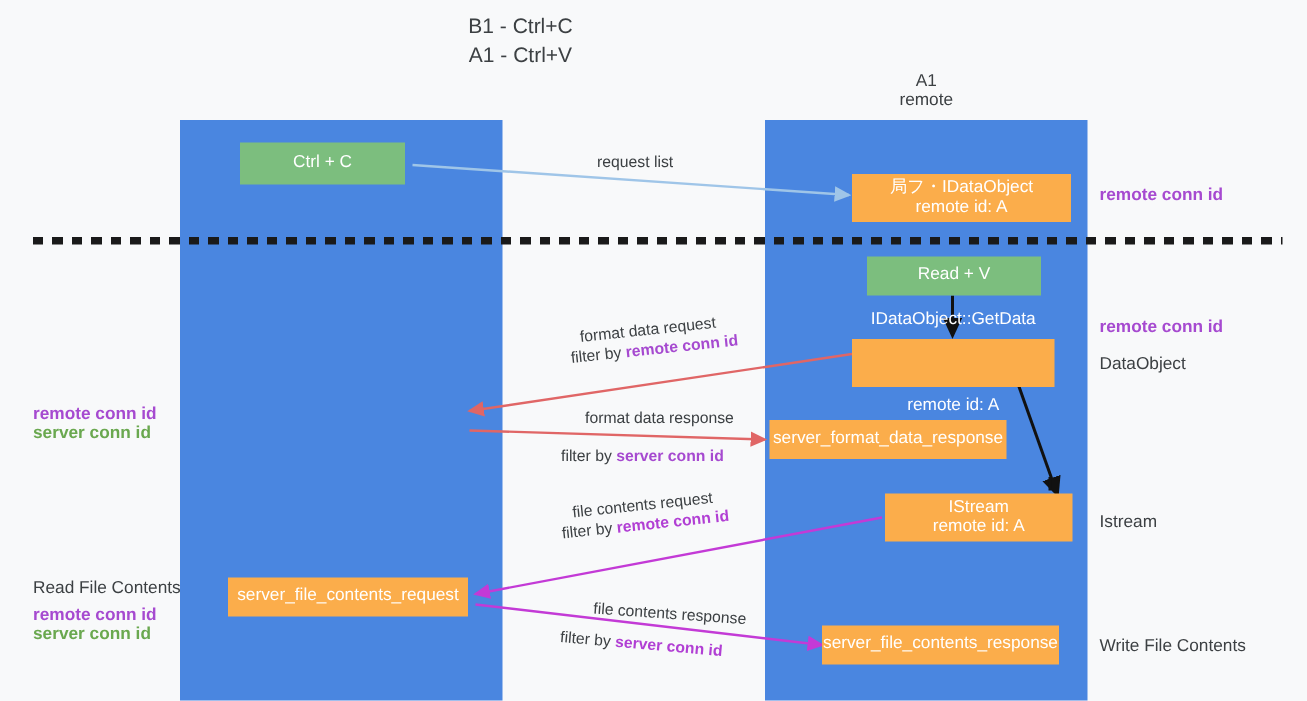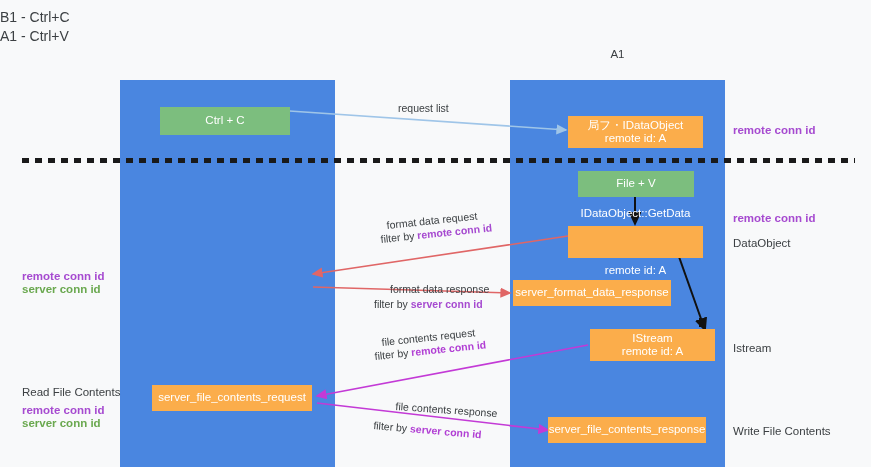--- a/index.html
+++ b/index.html
@@ -12,21 +12,21 @@
     color:#3c4043;
   }
   #canvas{position:absolute;left:0;top:0;width:871px;height:467px;}
   .col{position:absolute;background:#4a86e0;}
   .col-b1{left:120px;top:80px;width:215px;height:387px;}
   .col-a1{left:510px;top:80px;width:215px;height:387px;}
 
   .hdr{position:absolute;text-align:center;font-size:11.5px;line-height:13px;color:#3c4043;}
   .hdr .l2{display:block;}
 
-  .title{position:absolute;left:0;top:8px;width:694px;
+  .title{position:absolute;left:0;top:8px;width:694px;text-align:center;
          font-size:14px;line-height:19px;color:#3c4043;}
 
   .box{position:absolute;box-sizing:border-box;display:flex;
        flex-direction:column;align-items:center;justify-content:center;
        color:#ffffff;font-size:11.5px;line-height:13.5px;text-align:center;}
   .box.green{background:#7cbe7e;}
   .box.orange{background:#fbad4b;}
   .box .sub{display:block;}
 
   .sidelabel{position:absolute;font-size:11.5px;line-height:14px;color:#3c4043;}
@@ -51,20 +51,21 @@
     <div>B1 - Ctrl+C</div>
     <div>A1 - Ctrl+V</div>
   </div>
 
   <div class="hdr" style="left:120px;top:48px;width:215px;margin-top:36px;">
     <span>B1</span>
     <span class="l2">connection</span>
   </div>
   <div class="hdr" style="left:510px;top:48px;width:215px;">
     <span>A1</span>
+    <span class="l2">remote</span>
   </div>
 
   <div class="col col-b1"></div>
   <div class="col col-a1"></div>
 
   <svg class="arrows" viewBox="0 0 871 467">
     <defs>
       <marker id="ah-blue" markerWidth="7" markerHeight="7" refX="6" refY="3.2" orient="auto">
         <path d="M0,0 L7,3.2 L0,6.4 z" fill="#9fc5e8"></path>
       </marker>
@@ -91,36 +92,36 @@
 
     <line x1="588" y1="345" x2="317" y2="396" stroke="#c33ad6" stroke-width="1.6" marker-end="url(#ah-violet)"></line>
 
     <line x1="317" y1="403" x2="548" y2="430" stroke="#c33ad6" stroke-width="1.6" marker-end="url(#ah-violet)"></line>
 
     <line x1="700" y1="327" x2="700" y2="318" stroke="#111111" stroke-width="2"></line>
   </svg>
 
   <div class="dashline"></div>
 
-  <div class="box green" style="left:160px;top:107px;width:130px;height:28px;">
+  <div class="box green" style="left:160px;top:95px;width:110px;height:28px;">
     <span>Ctrl + C</span>
   </div>
 
 
   <div class="box orange" style="left:152px;top:385px;width:160px;height:26px;text-align:right;">
     <span>server_file_contents_request</span>
   </div>
 
-  <div class="box orange" style="left:568px;top:116px;width:135px;height:32px;">
+  <div class="box orange" style="left:568px;top:116px;width:146px;height:32px;">
     <span>局フ・IDataObject</span>
     <span class="sub">remote id: A</span>
   </div>
 
   <div class="box green" style="left:578px;top:171px;width:116px;height:26px;">
-    <span>File + V</span>
+    <span>Read + V</span>
   </div>
 
   <div class="box orange" style="left:568px;top:226px;width:135px;height:32px;gap:44px;">
     <span>IDataObject::GetData</span>
     <span class="sub">remote id: A</span>
   </div>
 
   <div class="box orange" style="left:513px;top:280px;width:158px;height:26px;">
     <span>server_format_data_response</span>
   </div>
@@ -134,21 +135,21 @@
     <span>server_file_contents_response</span>
   </div>
 
   <div class="edgelabel" style="left:398px;top:102px;">request list</div>
 
   <div class="edgelabel" style="left:386px;top:219px;transform:rotate(-6deg);transform-origin:left top;">format data request</div>
   <div class="edgelabel" style="left:380px;top:233px;transform:rotate(-6deg);transform-origin:left top;">
     <span>filter by </span><span class="hl-purple">remote conn id</span>
   </div>
 
-  <div class="edgelabel" style="left:390px;top:283px;text-align:center;">format data response</div>
+  <div class="edgelabel" style="left:390px;top:273px;text-align:center;">format data response</div>
   <div class="edgelabel" style="left:374px;top:298px;">
     <span>filter by </span><span class="hl-purple">server conn id</span>
   </div>
 
   <div class="edgelabel" style="left:381px;top:336px;transform:rotate(-6deg);transform-origin:left top;">file contents request</div>
   <div class="edgelabel" style="left:374px;top:350px;transform:rotate(-6deg);transform-origin:left top;">
     <span>filter by </span><span class="hl-violet">remote conn id</span>
   </div>
 
   <div class="edgelabel" style="left:396px;top:400px;transform:rotate(4deg);transform-origin:left top;">file contents response</div>

